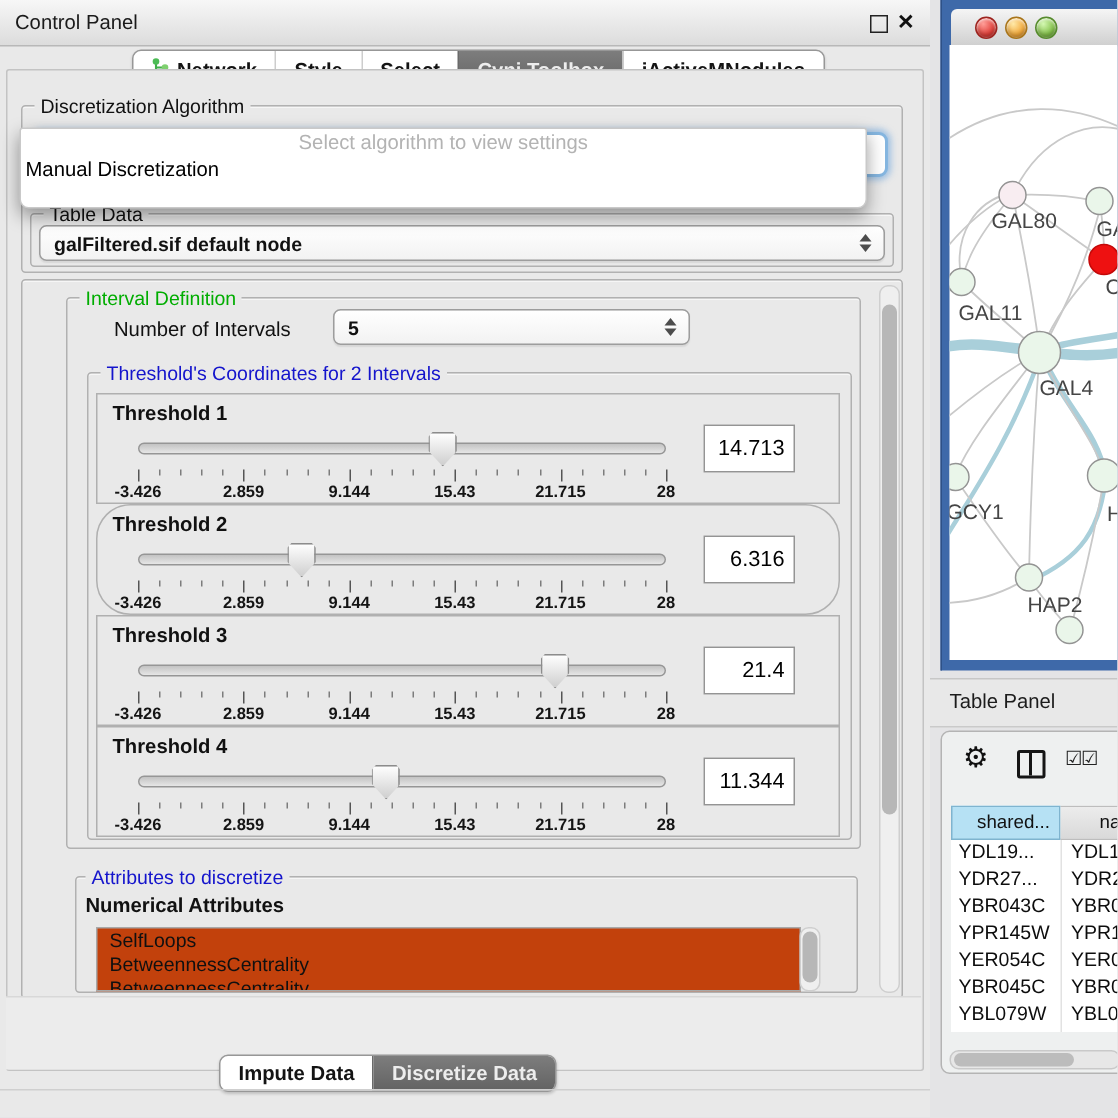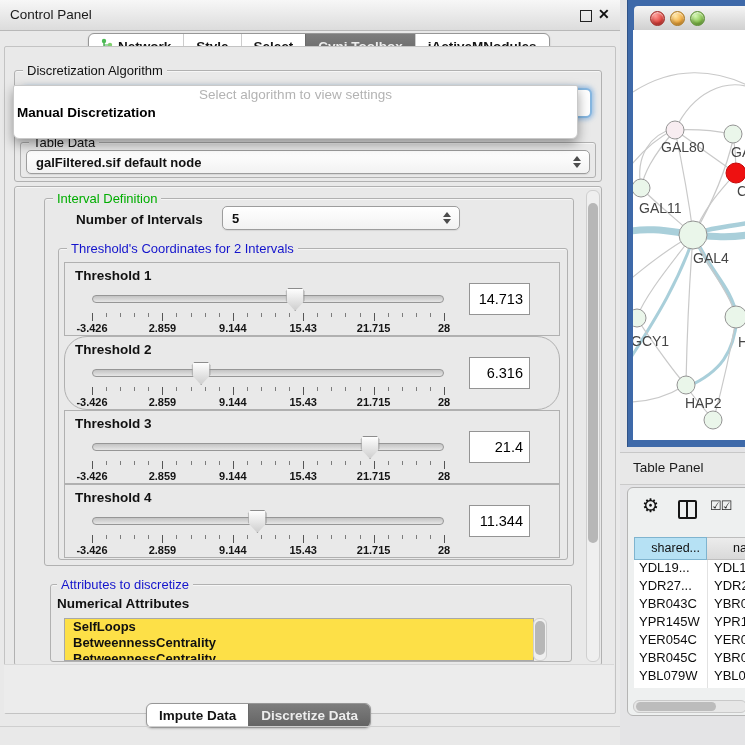--- a/index.html
+++ b/index.html
@@ -33,21 +33,21 @@
   .spin .up{top:0;border-bottom:5px solid #4c4c4c;}
   .spin .dn{bottom:0;border-top:5px solid #4c4c4c;}
 
   
   #combo-ghost{left:22px;top:88px;width:566px;height:26px;background:#fff;border:2px solid #85b6e0;border-radius:6px;box-shadow:0 0 4px 2px rgba(100,160,220,.55);}
 
   
   #algo-popup{left:13px;top:85px;width:563px;height:52px;background:#fff;border:1px solid #c9c9c9;border-radius:2px 2px 6px 6px;box-shadow:0 5px 12px rgba(0,0,0,.38);z-index:60;}
   #algo-popup .ph{height:17px;padding-top:1px;text-align:center;font-size:13.5px;color:#b3b3b3;}
   #algo-popup .opt{height:17px;padding-left:3px;font-size:13.5px;color:#000;line-height:17px;}
-  #algo-popup .opt.first{font-weight:bold;}
+  #algo-popup .opt.first{font-weight:normal;}
 
   
   .tpanel{position:absolute;left:64px;width:494px;height:72px;border:1px solid #b0b0b0;background:#e9e9e9;}
   .tpanel .tlabel{position:absolute;left:10px;top:5px;font-size:13.5px;font-weight:bold;color:#111;}
   .slider{position:absolute;left:27px;top:26px;width:352px;height:44px;}
   .track{position:absolute;left:0;right:0;top:6px;height:6px;border-radius:4px;background:linear-gradient(#c3c3c3,#e6e6e6);border:1px solid #969696;}
   .thumb{position:absolute;top:-1px;width:17px;height:21px;transform:translateX(-50%);background:linear-gradient(#fefefe,#cfcfcf);border:1px solid #8c8c8c;clip-path:polygon(14% 0,86% 0,100% 14%,100% 55%,50% 100%,0 55%,0 14%);}
   .ticks{position:absolute;left:0;right:0;top:24px;height:9px;}
   .ticks i{position:absolute;top:0;width:1px;background:#555;}
   .ticks i.major{height:8px;}
@@ -57,21 +57,21 @@
   .valbox{position:absolute;left:404px;top:20px;width:53px;height:30px;background:#fff;border:1px solid #949494;display:flex;align-items:center;justify-content:flex-end;padding-right:6px;font-size:14.5px;color:#000;}
 
   
   .sb-v{position:absolute;background:#efefef;border:1px solid #cfcfcf;border-radius:6px;}
   .sb-v .th{position:absolute;left:1px;right:1px;background:#b7b7b7;border-radius:5px;}
   .sb-h{position:absolute;background:#e7e7e7;border:1px solid #c9c9c9;border-radius:6px;}
   .sb-h .th{position:absolute;top:1px;bottom:1px;background:#bcbcbc;border-radius:5px;}
 
   
   #attr-sub{font-size:13.5px;font-weight:bold;color:#111;}
-  #attr-list{position:absolute;background:#fde047;border:1px solid #a8a8a8;overflow:hidden;font-weight:bold;}
+  #attr-list{position:absolute;background:#c2410c;border:1px solid #a8a8a8;overflow:hidden;}
   .attr-item{font-size:13px;color:#101010;padding-left:8px;line-height:16px;white-space:nowrap;}
 
   #apply-bar{left:4px;top:664px;width:610px;height:48px;background:#ececec;border-top:1px solid #d8d8d8;}
   #bottom-line{left:0;top:726px;width:620px;height:1px;background:#cfcfcf;}
 
   
   #net-window{left:627px;top:0;width:121px;height:447px;background:#3e69a9;border-left:1px solid #2e5187;}
   #net-titlebar{left:6px;top:6px;width:115px;height:24px;background:linear-gradient(#f5f5f5,#d0d0d0);border-bottom:1px solid #a9a9a9;border-radius:4px 0 0 0;}
   .light{position:absolute;top:5px;width:13px;height:13px;border-radius:50%;box-shadow:inset 0 1px 2px rgba(255,255,255,.8), inset 0 -2px 3px rgba(0,0,0,.25);}
   #light-red{left:16px;background:radial-gradient(circle at 35% 30%,#ff9d97,#e0403a 60%,#b02824);border:1px solid #9c2520;}
@@ -156,21 +156,21 @@
     </div>
 
     <div class="groupbox" style="left:14px;top:186px;width:586px;height:478px;"></div>
     <div class="sb-v abs" style="left:586px;top:190px;width:12px;height:470px;">
       <div class="th" style="top:12px;height:340px;"></div>
     </div>
 
     <div class="groupbox" style="left:44px;top:198px;width:528px;height:366px;">
       <span class="legend green">Interval Definition</span>
     </div>
-    <span class="abs" style="left:76px;top:212px;font-size:13.5px;font-weight:bold;color:#111;">Number of Intervals</span>
+    <span class="abs" style="left:76px;top:212px;font-size:13.5px;font-weight:normal;color:#111;">Number of Intervals</span>
     <div class="combo" style="left:222px;top:206px;width:207px;height:22px;">
       <span>5</span>
       <span class="spin">
           <i class="up"></i>
           <i class="dn"></i>
         </span>
     </div>
 
     <div class="groupbox" style="left:58px;top:248px;width:508px;height:310px;">
       <span class="legend blue">Threshold's Coordinates for 2 Intervals</span>

